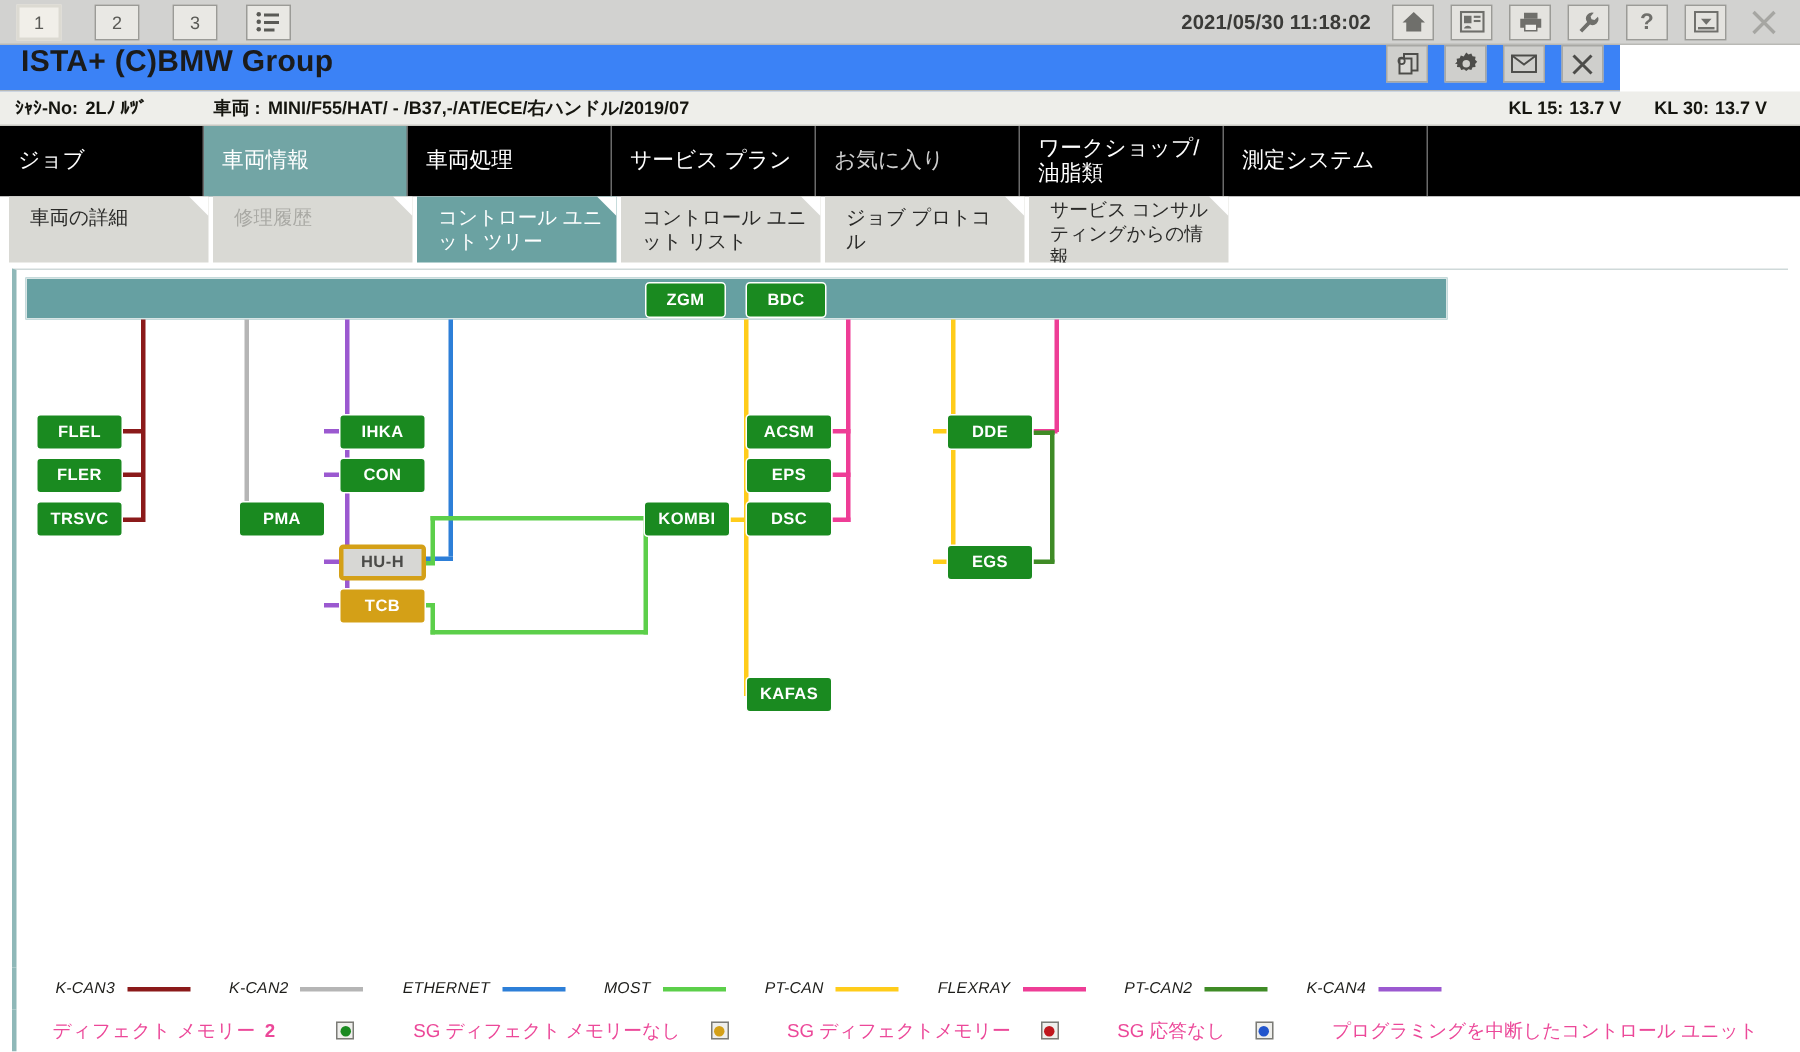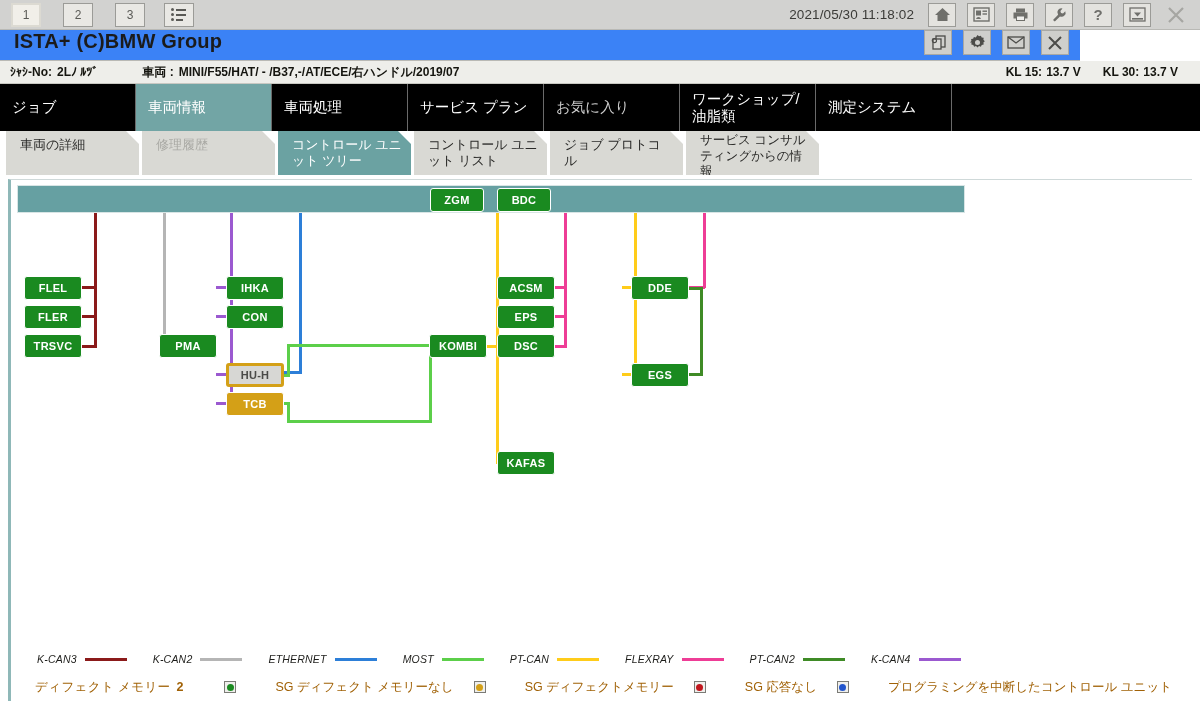--- a/index.html
+++ b/index.html
@@ -34,21 +34,21 @@
   .pagebtn.list .listicon i:nth-child(3){ top:10px; }
   .pagebtn.list .listicon b {
     position:absolute; left:5px; height:2px; background:#5a5a56; display:block;
   }
   .pagebtn.list .listicon b:nth-of-type(1){ top:1px; width:10px;}
   .pagebtn.list .listicon b:nth-of-type(2){ top:6px; width:10px;}
   .pagebtn.list .listicon b:nth-of-type(3){ top:11px; width:7px;}
 
   .tb1-spacer { flex:1; }
   .timestamp {
-    font-size:13.5px; color:#3b3b38; font-weight:normal; letter-spacing:0.1px;
+    font-size:13.5px; color:#3b3b38; font-weight:bold; letter-spacing:0.1px;
     margin-right:14px; white-space:nowrap;
   }
   .ticon {
     width:28px; height:24px; margin-right:11px;
     border:1px solid #9b9b97; background:#e4e3df;
     display:flex; align-items:center; justify-content:center;
     color:#6f6f6b;
   }
   .ticon.flat { border:none; background:transparent; margin-right:10px; }
   .ticon svg { display:block; }
@@ -141,21 +141,21 @@
     font-size:10.5px; color:#1d1d1a;font-style:italic;
   }
   .leg { display:flex; align-items:center; margin-left:26px; white-space:nowrap; }
   .leg .lname { margin-right:8px; letter-spacing:0.2px; }
   .leg .lline { display:block; width:42px; height:3px; }
 
   
   .statusbar {
     position:absolute; left:8px; top:673px; width:1184px; height:28px;
     border-left:3px solid #8fb8b8; display:flex; align-items:center;
-    font-size:12.5px; color:#a16207;
+    font-size:12.5px; color:#ec4899;
   }
   .defect { margin-left:24px; font-weight:normal; letter-spacing:0.4px;}
   .defect b { margin-left:6px; }
   .statusbar .push { flex:1; }
   .st { display:flex; align-items:center; margin-right:20px; white-space:nowrap;gap:34px; }
   .dot {
     width:12px; height:12px; border:1px solid #7b7b76; background:#efefec;
     margin-right:5px; display:flex; align-items:center; justify-content:center;
   }
   .dot i { display:block; width:7px; height:7px; border-radius:50%; }

